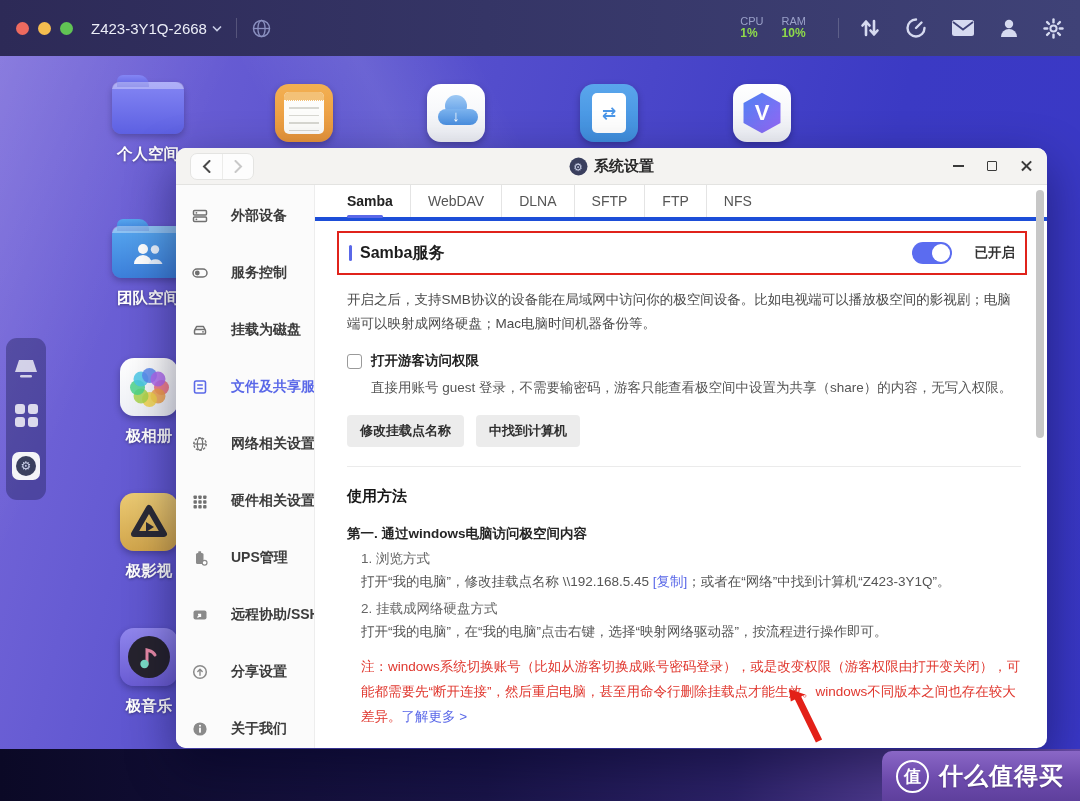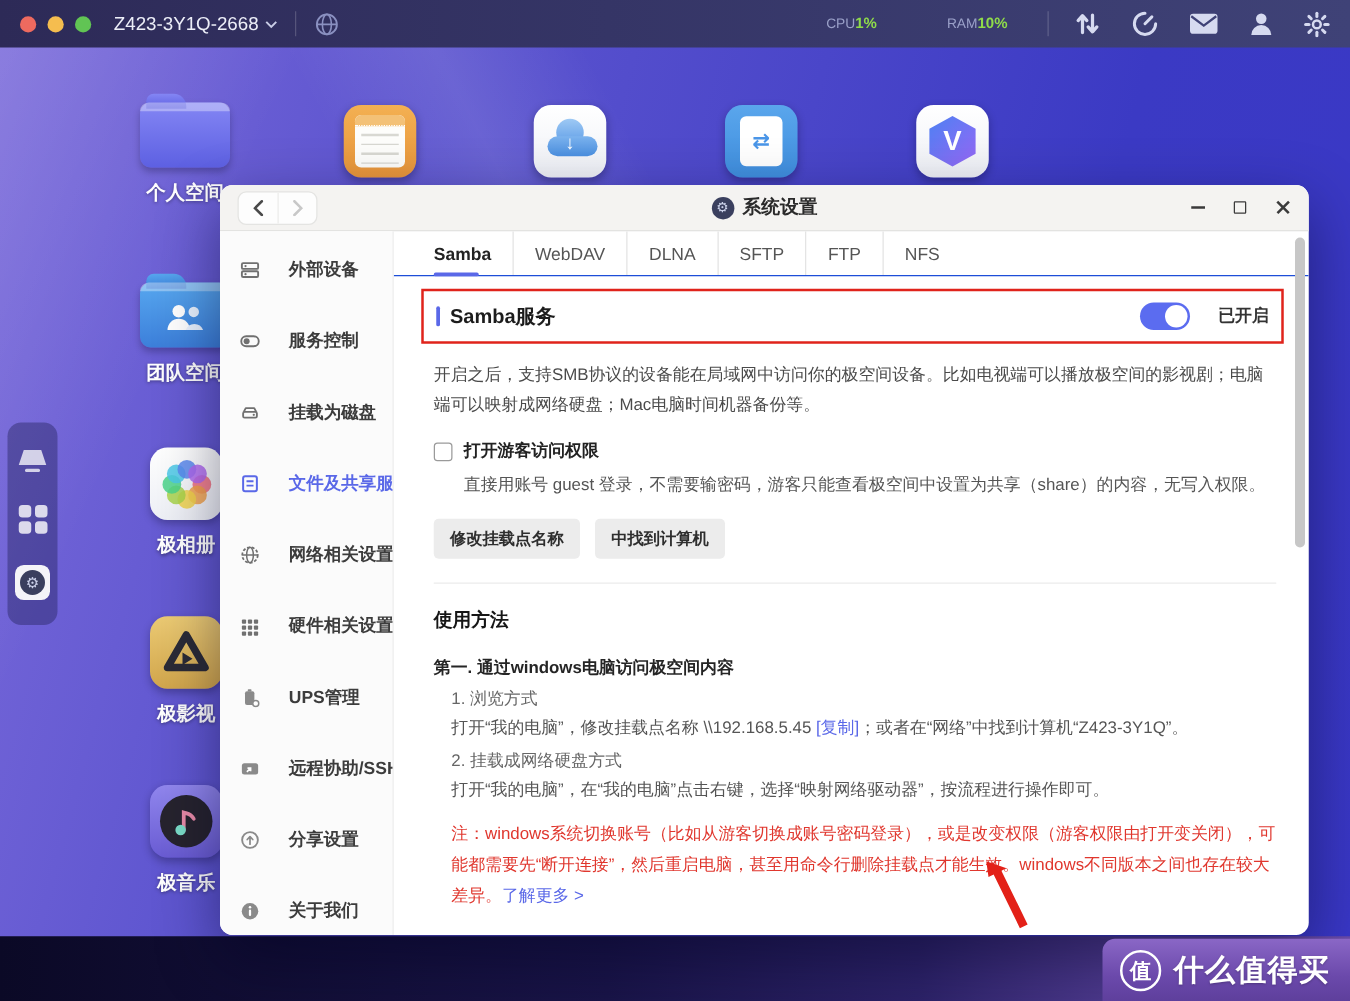--- a/index.html
+++ b/index.html
@@ -10,30 +10,30 @@
   .desktop { position:relative; width:1080px; height:801px; overflow:hidden;
     background:
       linear-gradient(115deg, rgba(255,255,255,.14) 0%, rgba(255,255,255,0) 18%),
       linear-gradient(62deg, rgba(255,255,255,0) 42%, rgba(255,255,255,.10) 50%, rgba(255,255,255,0) 58%),
       linear-gradient(105deg, #7a6ada 0%, #5c54cf 28%, #4a46c9 52%, #3b3ac4 72%, #3937c6 100%);
   }
   .bottom-band { position:absolute; left:0; right:0; bottom:0; height:52px;
     background:linear-gradient(90deg,#0b0926 0%,#191448 45%,#2c2268 68%,#553f96 86%,#6a4ba8 100%); }
 
   
-  .topbar { position:absolute; top:0; left:0; right:0; height:38px; display:flex; align-items:center;
+  .topbar { position:absolute; top:0; left:0; right:0; height:56px; display:flex; align-items:center;
     padding:0 16px; background:linear-gradient(90deg,#2d2a57 0%,#353566 45%,#3f4277 100%);
     color:#dfe3f6; z-index:50; }
   .lights { display:flex; gap:9px; align-items:center; }
   .light { width:13px; height:13px; border-radius:50%; }
   .light.red { background:#ee6a5f; } .light.yellow { background:#f5bd4f; } .light.green { background:#61c454; }
   .device-name { margin-left:18px; font-size:15px; color:#eceef8; display:flex; align-items:center; gap:5px; cursor:default; }
   .tb-sep { width:1px; height:20px; background:rgba(255,255,255,.18); margin:0 14px; }
   .tb-spacer { flex:1; }
-  .stat { display:flex; flex-direction:row; align-items:center; line-height:1.15; margin-right:18px;margin-left:38px; }
+  .stat { display:flex; flex-direction:column; line-height:1.15; margin-right:18px; }
   .stat .lbl { font-size:11px; color:#9aa0c8; }
   .stat .val { font-size:12px; font-weight:bold; color:#8fdb4a; }
   .tb-icons { display:flex; align-items:center; gap:24px; margin-left:6px; }
   .tb-icons svg { display:block; }
 
   
   .dicon { position:absolute; display:flex; flex-direction:column; align-items:center; cursor:pointer; }
   .dlabel { margin-top:10px; color:#fff; font-weight:bold; font-size:15.5px; text-shadow:0 1px 3px rgba(0,0,0,.4); white-space:nowrap; }
   .folder { width:72px; height:52px; border-radius:9px; position:relative;
     background:linear-gradient(180deg,#8486f4 0%,#5d60e2 100%); box-shadow:0 3px 6px rgba(0,0,20,.25); }
@@ -107,21 +107,21 @@
   
   .sidebar { width:139px; flex:none; background:#fbfbfb; border-right:1px solid #ededed; padding-top:2px; overflow:hidden; }
   .sitem { height:57px; display:flex; align-items:center; gap:23px; padding-left:16px; cursor:pointer;
     font-size:14px; font-weight:bold; color:#3c3c3c; white-space:nowrap; }
   .sitem svg { flex:none; }
   .sitem.active { color:#5a68e8; }
 
   
   .content { flex:1; position:relative; padding:0 26px 0 32px; overflow:hidden; font-size:13.5px; color:#4a4a4a; }
   .tabs { display:flex; align-items:flex-start; height:36px; margin:0 -26px 0 -32px; padding-left:32px;
-    border-bottom:1px solid #1d4ed8; }
+    border-bottom:4px solid #1d4ed8; }
   .tab { position:relative; padding:0 17px; font-size:14px; color:#555; cursor:pointer; height:100%;
     display:flex; align-items:center; }
   .tab + .tab { border-left:1px solid #e4e4e4; }
   .tab:first-child { padding-left:0; }
   .tab.active { color:#222; font-weight:bold; }
   .tab.active::after { content:""; position:absolute; left:0; bottom:-1px; width:36px; height:3px; border-radius:2px; background:#5a68e8; }
 
   .samba-row { margin:10px -6px 0 -10px; height:44px; border:2px solid #e0231b; display:flex; align-items:center;
     justify-content:space-between; padding:0 10px; }
   .sec-title { display:flex; align-items:center; gap:8px; font-size:16px; font-weight:bold; color:#1c1c1c; }

